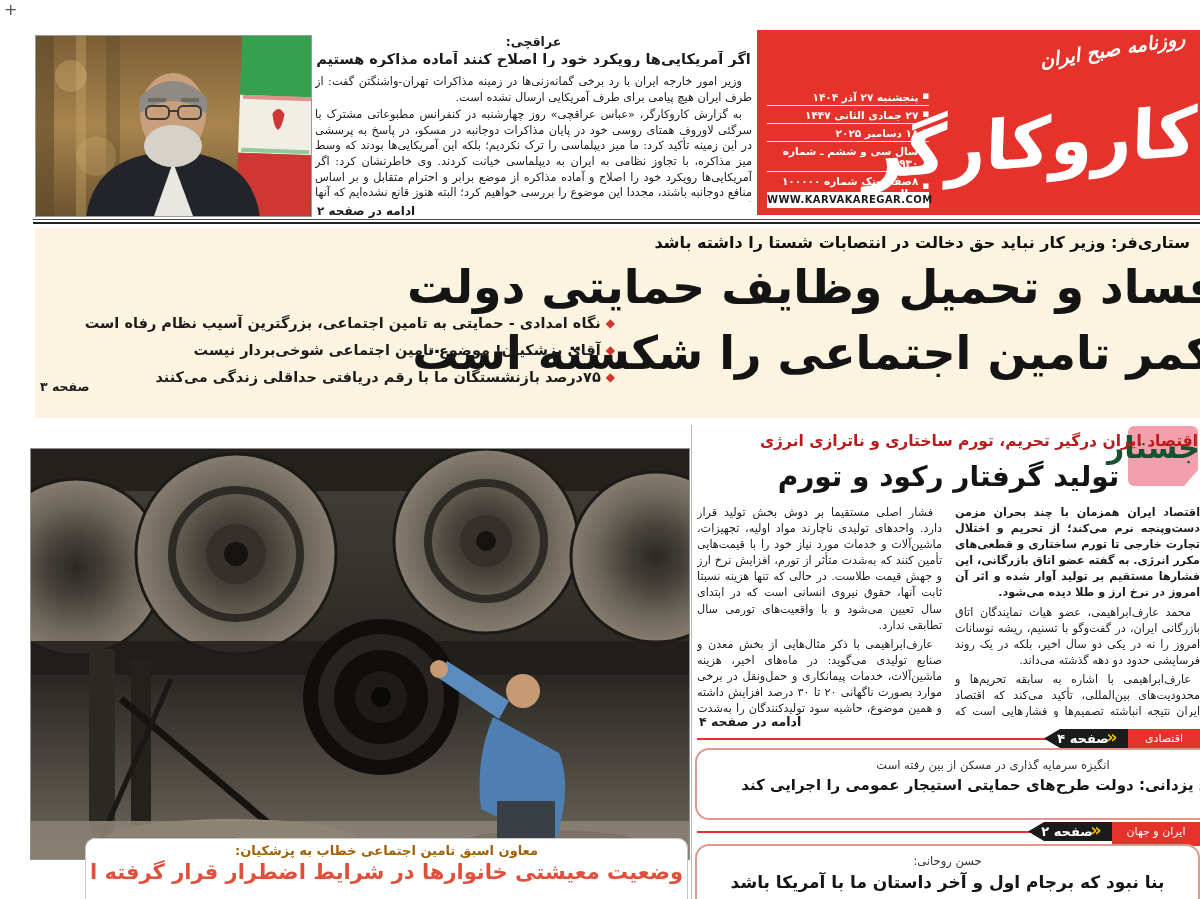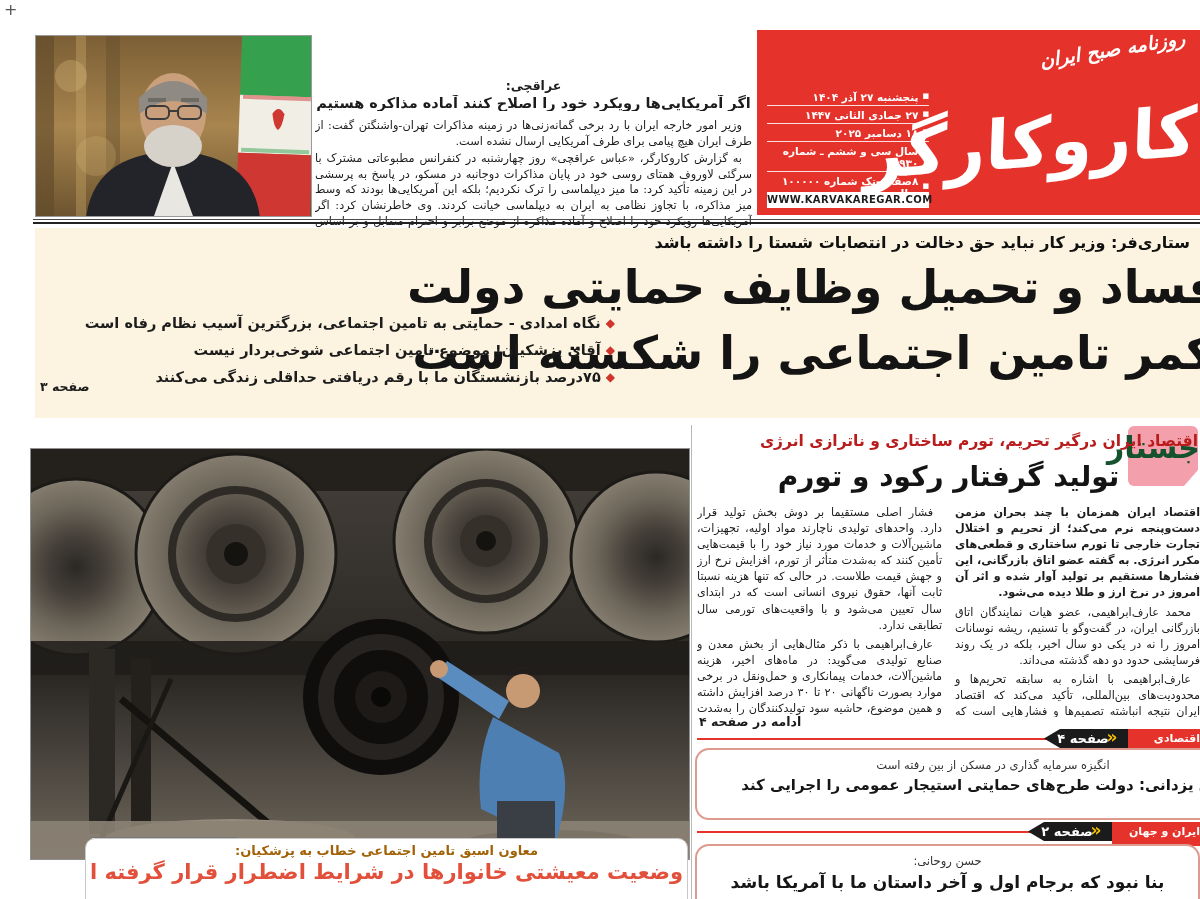--- a/index.html
+++ b/index.html
@@ -8,21 +8,21 @@
   .abs{position:absolute;}
 
   
   .regmark{left:4px;top:0;font-size:16px;color:#555;}
 
   
   .top-photo{left:35px;top:35px;width:275px;height:180px;border:1px solid #9a9a9a;overflow:hidden;background:#8a6c3f;}
   .top-photo svg{display:block;}
 
   
-  .top-article{left:315px;top:34px;width:437px;height:184px;margin-top:44px;}
+  .top-article{left:315px;top:34px;width:437px;height:184px;}
   .ta-kicker{text-align:center;font-size:12.5px;font-weight:bold;margin:0 0 2px;}
   .ta-headline{text-align:center;font-size:14.5px;font-weight:bold;white-space:nowrap;overflow:hidden;margin:0 0 7px;letter-spacing:-0.3px;}
   .ta-body{font-size:11.3px;line-height:15.6px;text-align:justify;height:128px;overflow:hidden;}
   .ta-body p{margin:0 0 2px;text-indent:10px;}
   .ta-continue{left:2px;bottom:0;font-size:12px;font-weight:bold;position:absolute;}
 
   
   .masthead{left:757px;top:30px;width:443px;height:185px;background:#e5332c;color:#fff;overflow:hidden;}
   .mh-tagline{position:absolute;top:8px;right:14px;font-size:19px;font-weight:bold;transform:rotate(-9deg);font-style:italic;}
   .mh-title{position:absolute;left:158px;top:42px;width:282px;text-align:center;font-size:68px;font-weight:bold;
@@ -74,21 +74,21 @@
 
   
   .badge{height:20px;}
   .badge .b-line{position:absolute;left:0;right:150px;top:9px;height:2px;background:#e5332c;}
   .badge .b-wedge{position:absolute;right:72px;top:0;width:84px;height:19px;background:#1b1b1b;color:#fff;
                   font-size:13px;font-weight:bold;line-height:19px;text-align:center;
                   clip-path:polygon(0 50%,16px 0,100% 0,100% 100%,16px 100%);padding-right:6px;box-sizing:border-box;}
   .badge .b-chev{position:absolute;right:76px;top:0;width:24px;height:19px;color:#f6c400;font-size:17px;font-weight:bold;
                  line-height:17px;text-align:center;z-index:2;}
   .badge .b-red{position:absolute;right:0;top:0;width:72px;height:24px;background:#e5332c;color:#fff;
-                font-size:11px;font-weight:bold;line-height:19px;text-align:right;}
+                font-size:11px;font-weight:normal;line-height:19px;text-align:center;}
   .badge-economy{left:697px;top:729px;width:503px;}
   .badge-iranworld{left:697px;top:822px;width:503px;}
   .badge-iranworld .b-red{width:88px;}
   .badge-iranworld .b-wedge{right:88px;}
   .badge-iranworld .b-chev{right:92px;}
 
   
   .news-box{background:#fff;border:2px solid #dd9a8e;border-radius:14px;box-sizing:border-box;}
   .box-housing{left:695px;top:748px;width:556px;height:72px;padding-left:40px;}
   .box-rouhani{left:695px;top:844px;width:505px;height:72px;}

